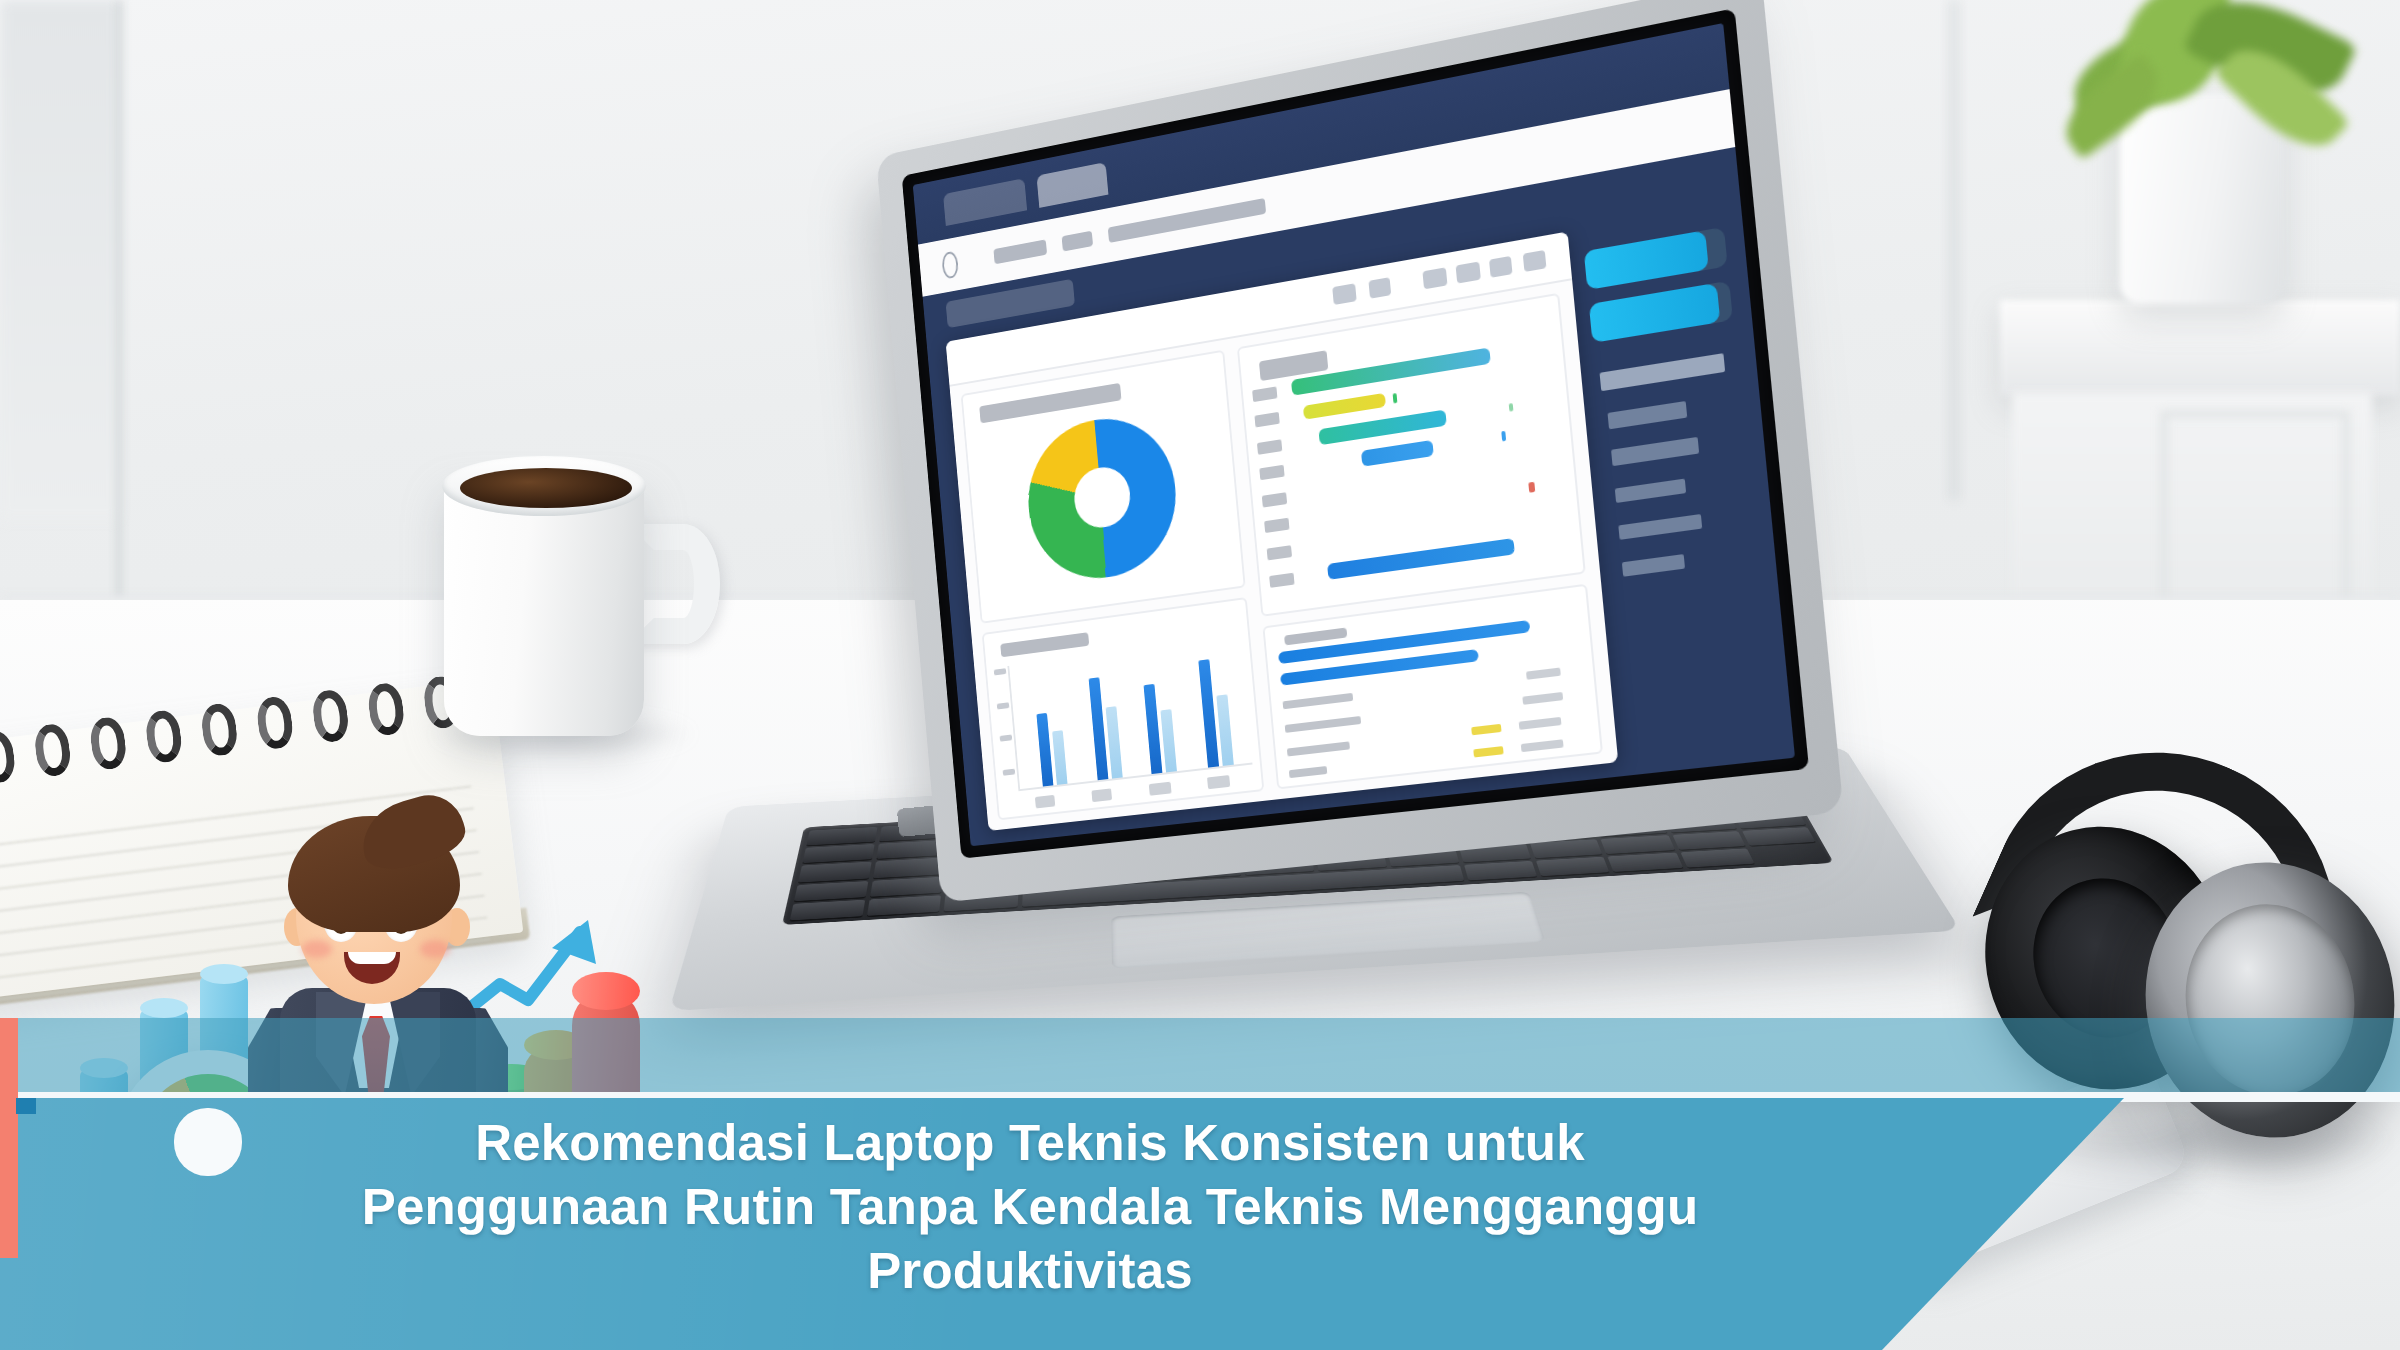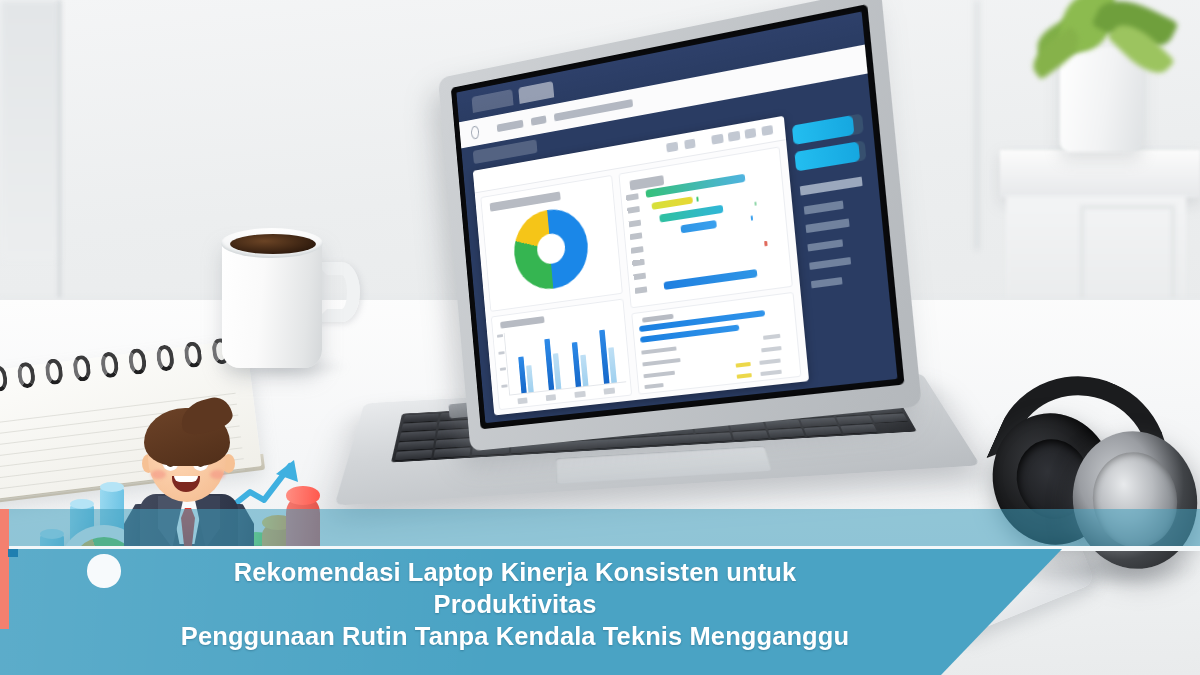--- a/index.html
+++ b/index.html
@@ -666,18 +666,18 @@
     <div class="m-hair-tuft"></div>
   </div>
 
   <div class="band-photo"></div>
   <div class="band-rule"></div>
   <div class="band-main"></div>
   <div class="band-red"></div>
   <div class="band-blue-tab"></div>
 
   <div class="banner-title">
-    <div>Rekomendasi Laptop Kinerja Konsisten untuk</div>
+    <div>Rekomendasi Laptop Teknis Konsisten untuk</div>
+    <div>Penggunaan Rutin Tanpa Kendala Teknis Mengganggu</div>
     <div>Produktivitas</div>
-    <div>Penggunaan Rutin Tanpa Kendala Teknis Mengganggu</div>
   </div>
 
 </div>
 
 </body></html>

